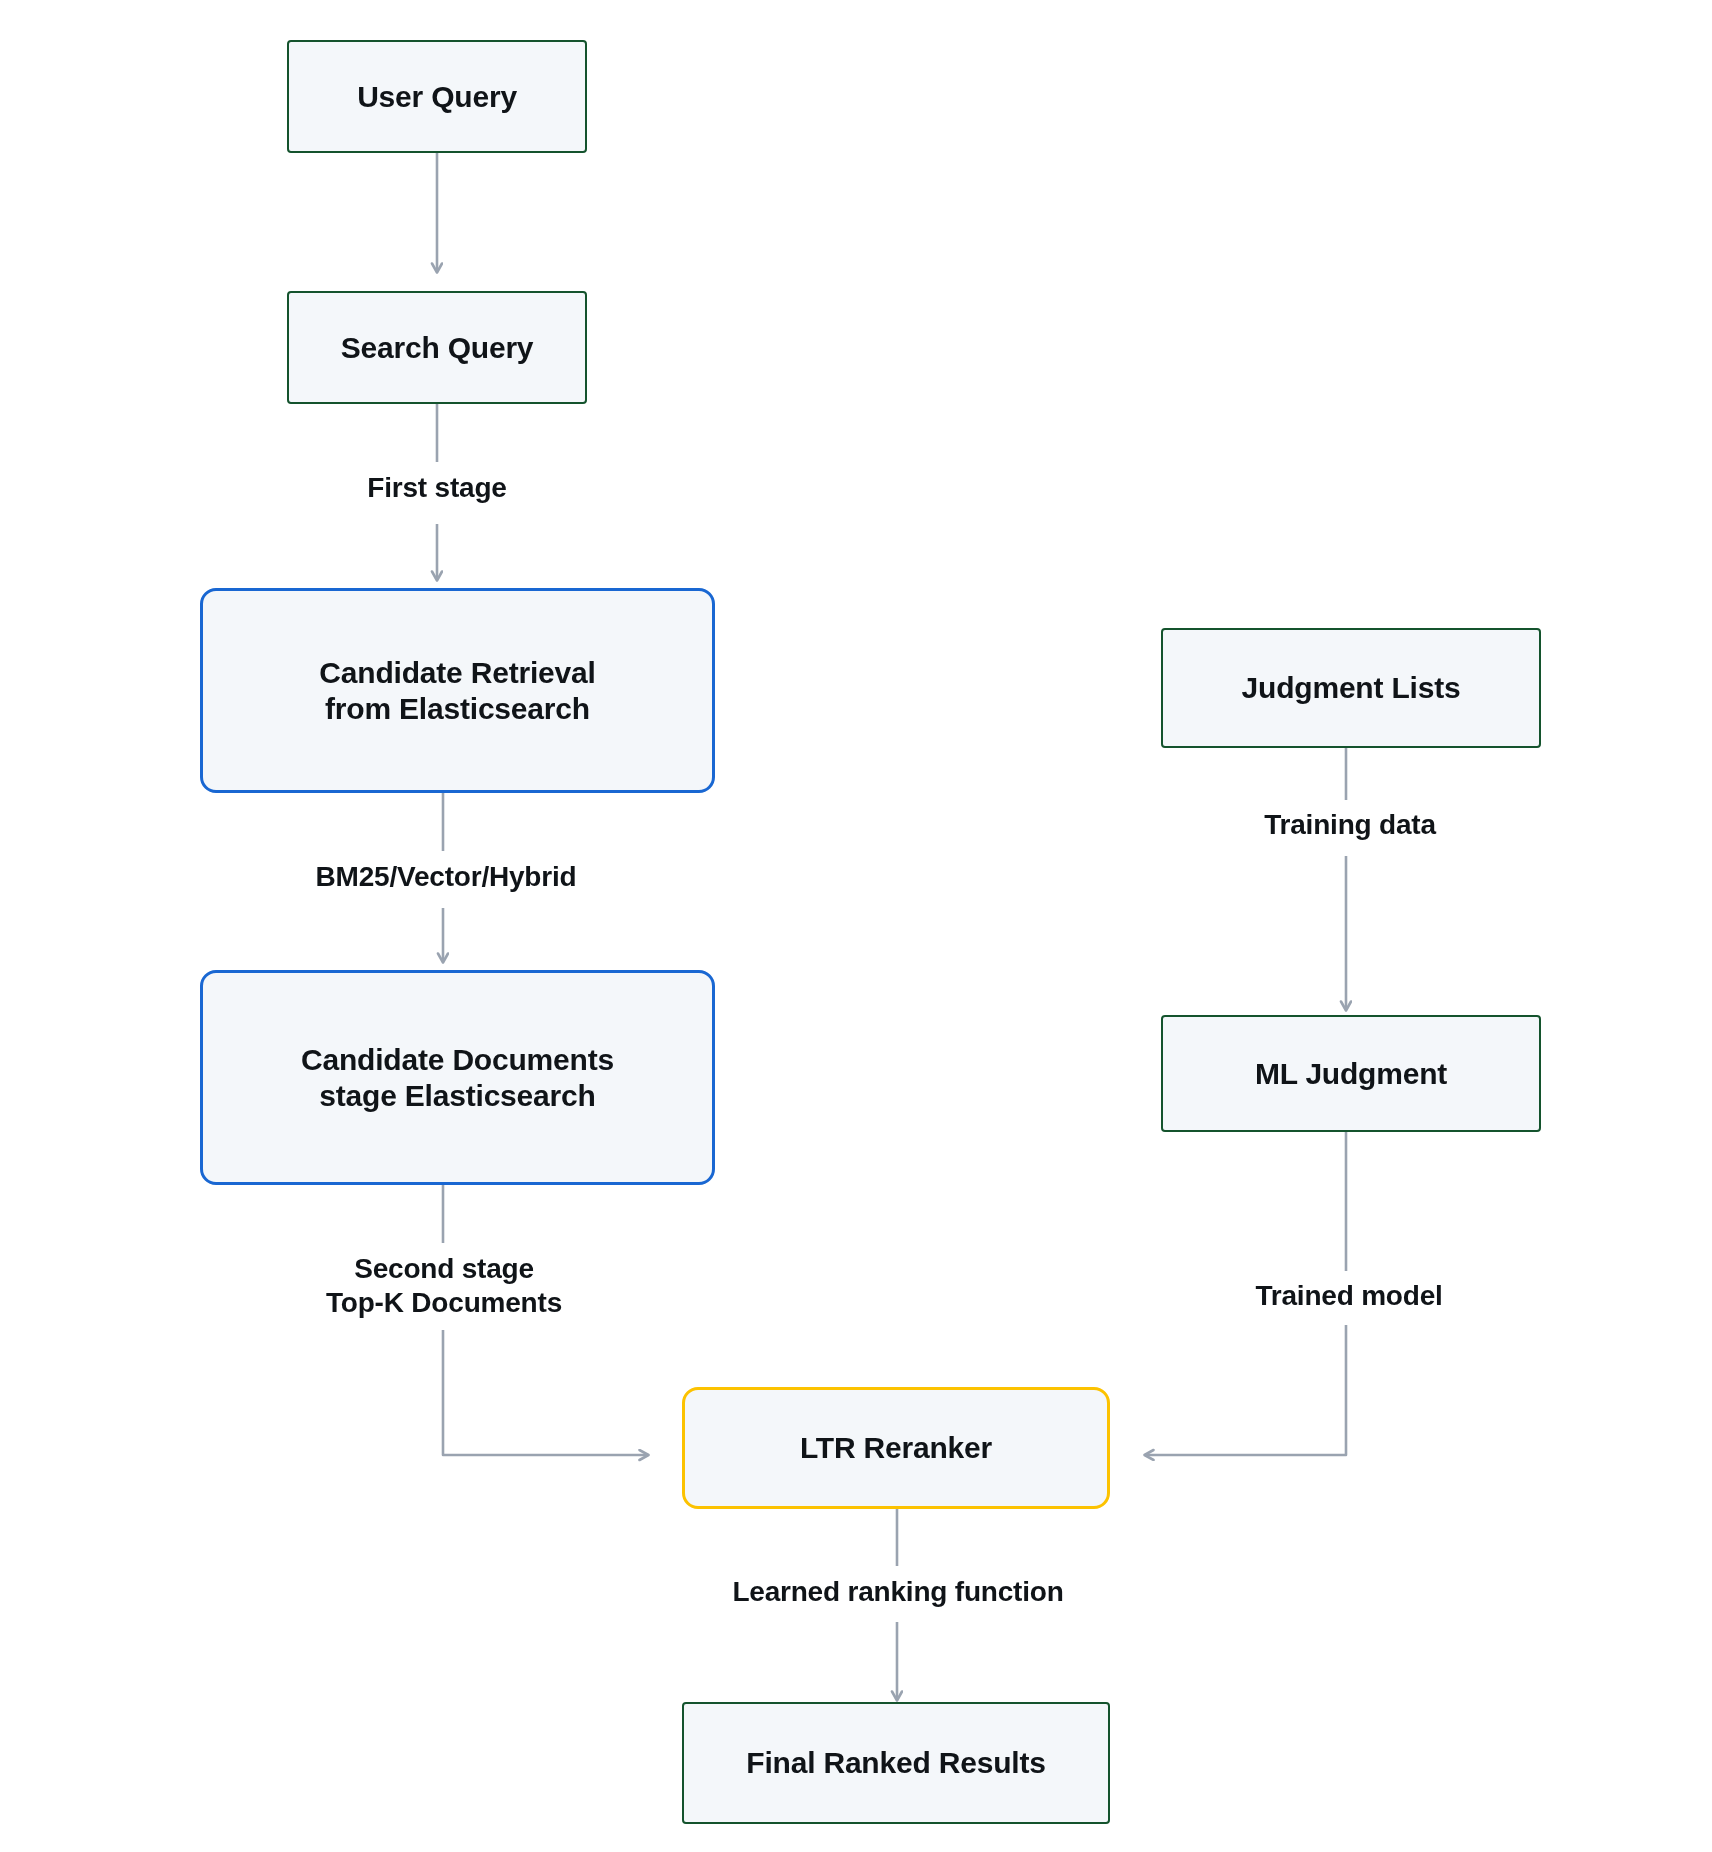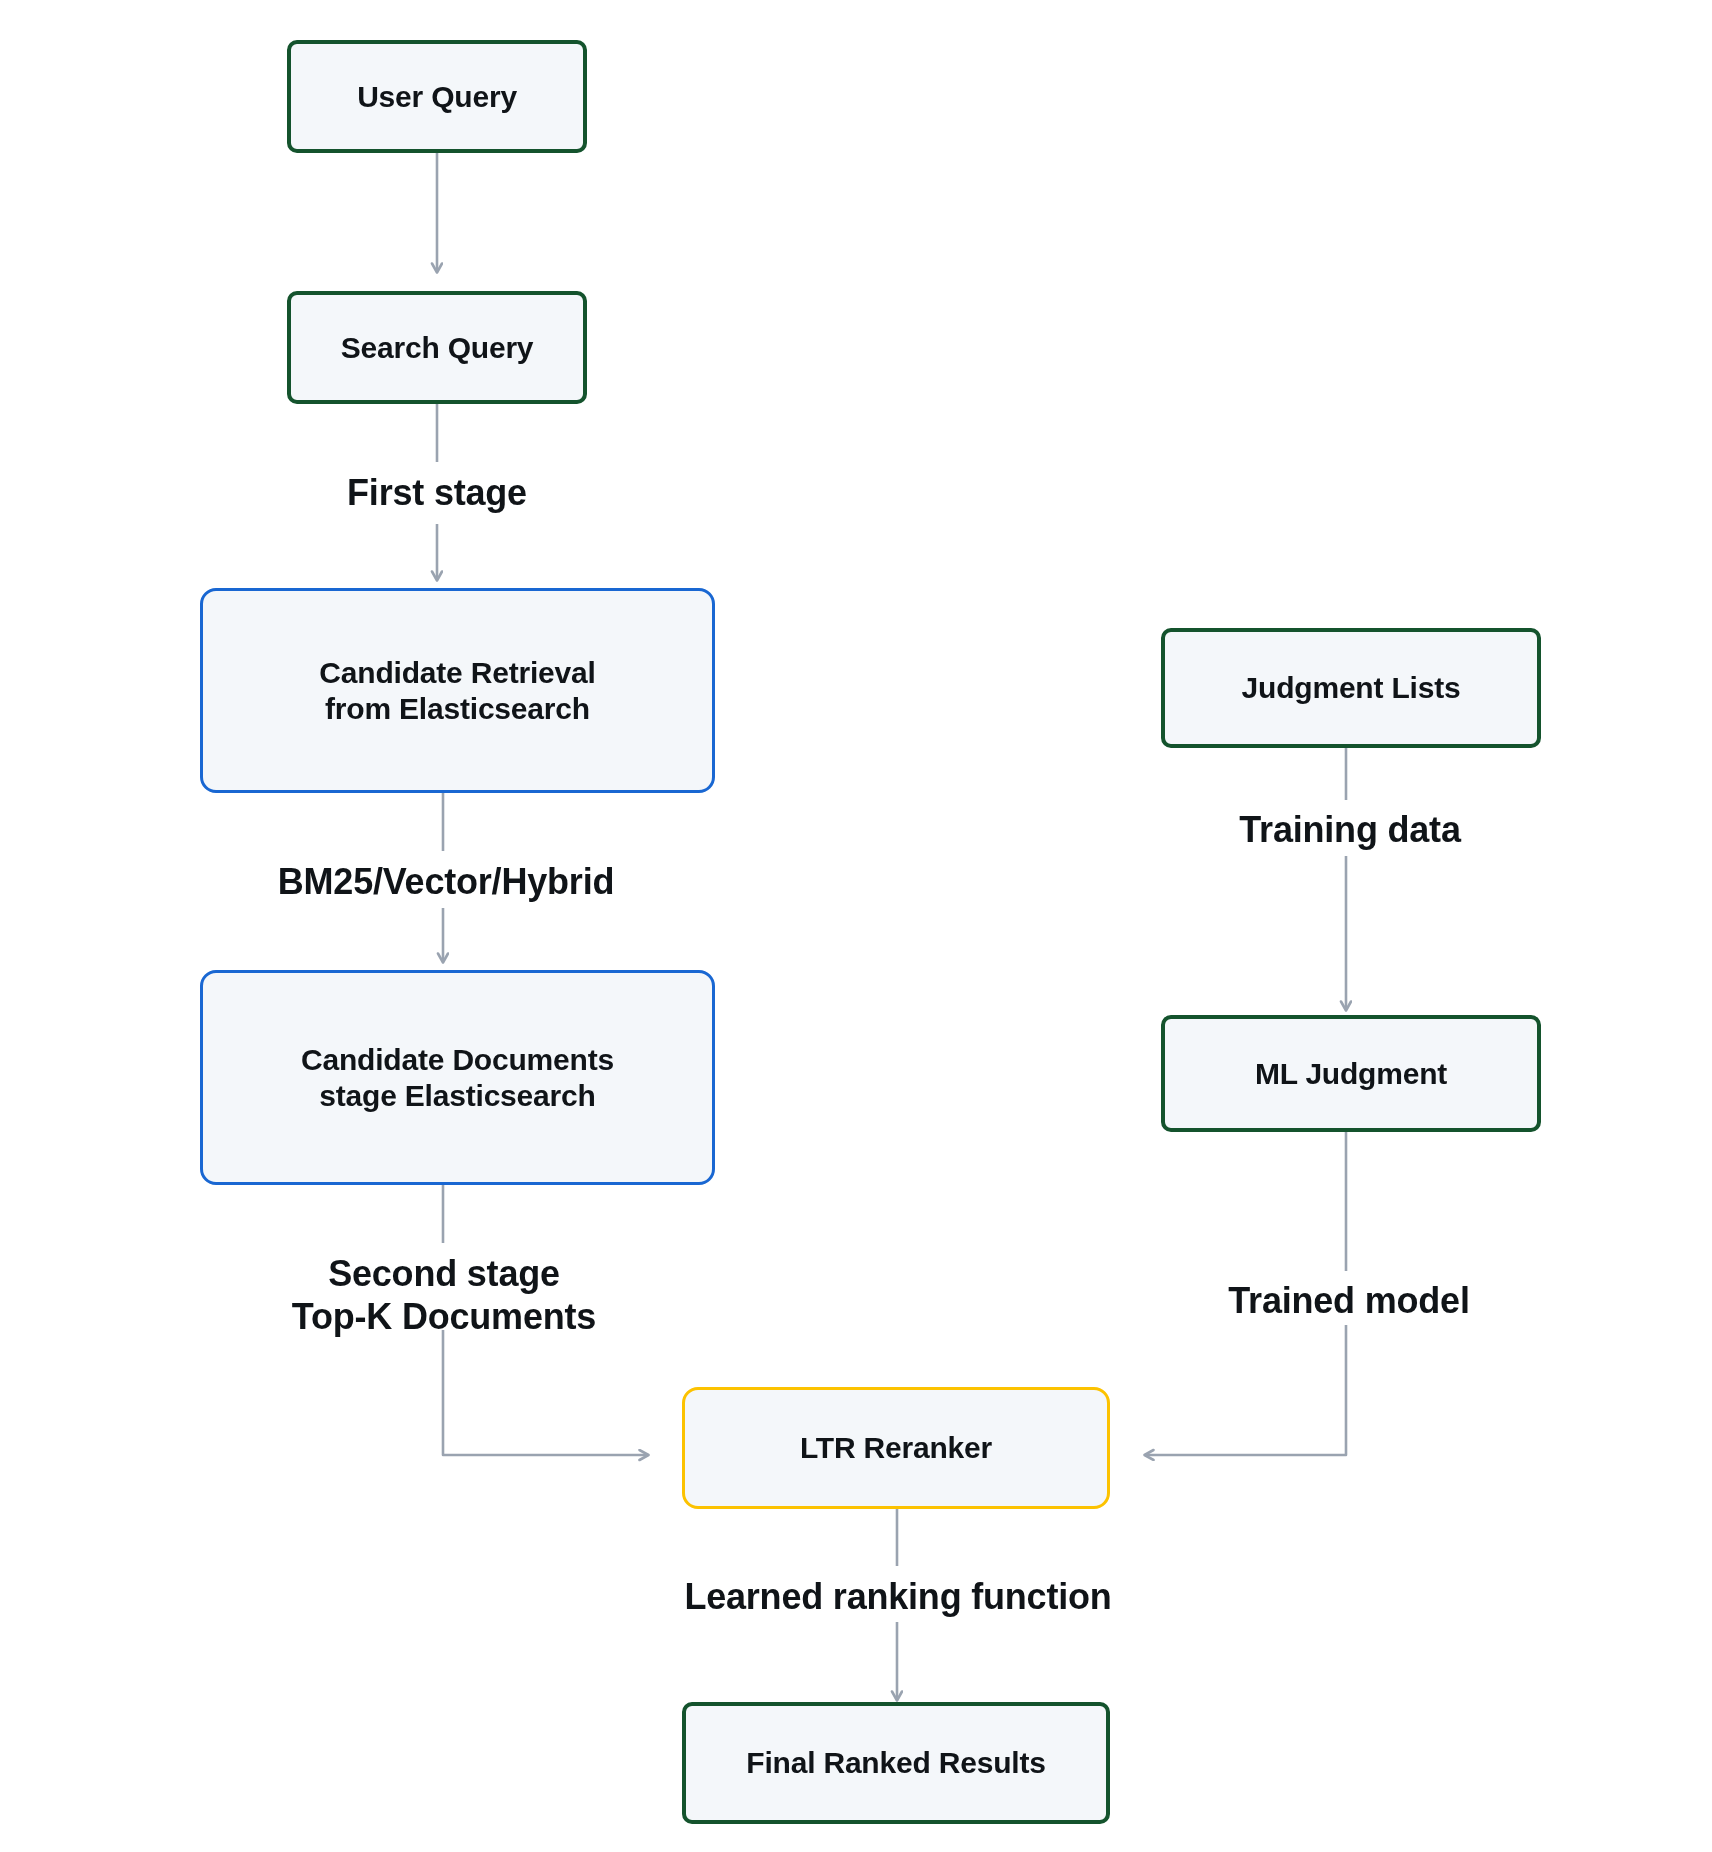--- a/index.html
+++ b/index.html
@@ -27,22 +27,22 @@
     left: 0;
     top: 0;
     width: 1712px;
     height: 1852px;
     pointer-events: none;
   }
   .node {
     position: absolute;
     box-sizing: border-box;
     background: #f4f7fa;
-    border: 4px solid #14532d;
-    border-radius: 10px;
+    border: 2px solid #14532d;
+    border-radius: 4px;
     display: flex;
     align-items: center;
     justify-content: center;
     text-align: center;
   }
   .node.accent-blue {
     border-color: #1967d2;
     border-width: 3px;
     border-radius: 16px;
     margin-left: 20px;
@@ -56,21 +56,21 @@
     font-size: 30px;
     font-weight: 700;
     color: #101418;
     line-height: 1.18;
     letter-spacing: -0.2px;
     white-space: pre-line;
     padding: 0 14px;
   }
   .edge-label {
     position: absolute;
-    font-size: 36px;
+    font-size: 28px;
     font-weight: 700;
     color: #101418;
     line-height: 1.2;
     letter-spacing: -0.2px;
     text-align: center;
     white-space: pre-line;
     transform: translateX(-50%);
   }
 </style>
 </head>

